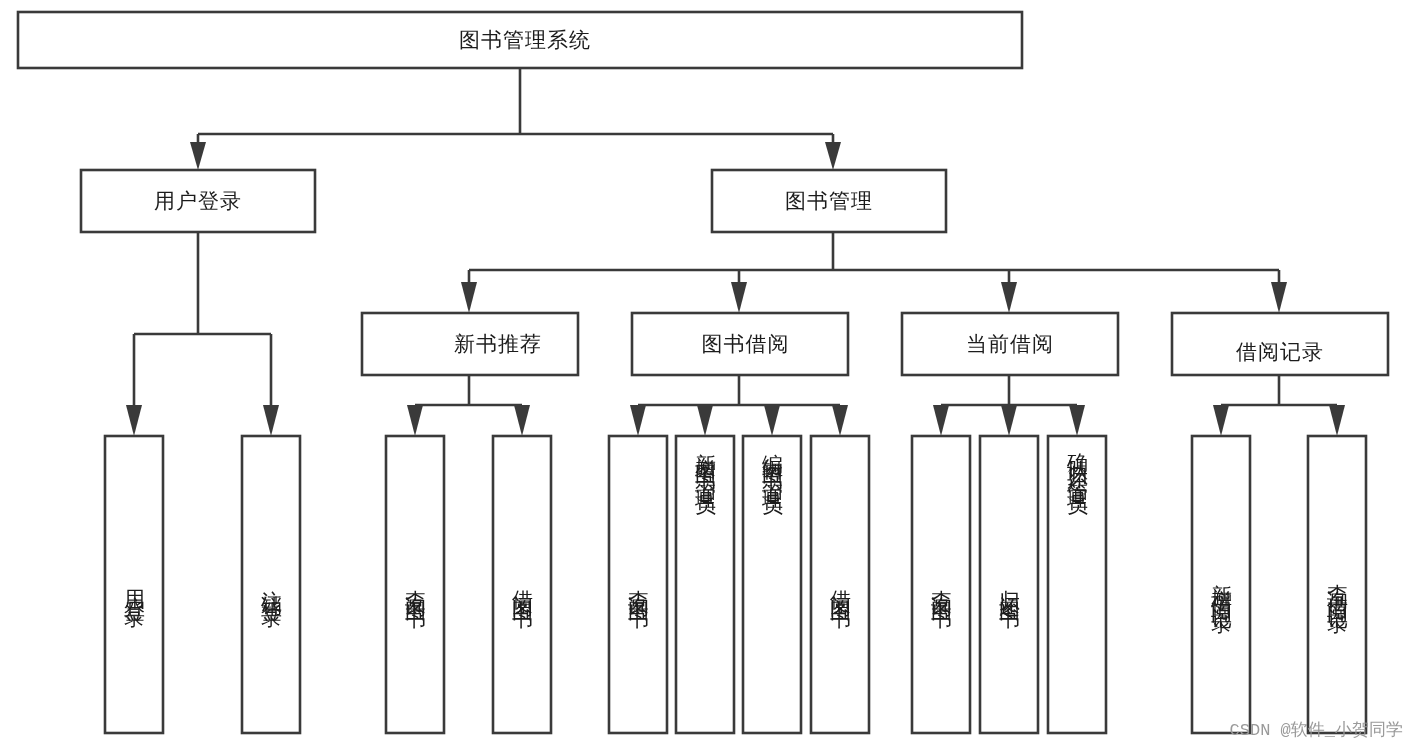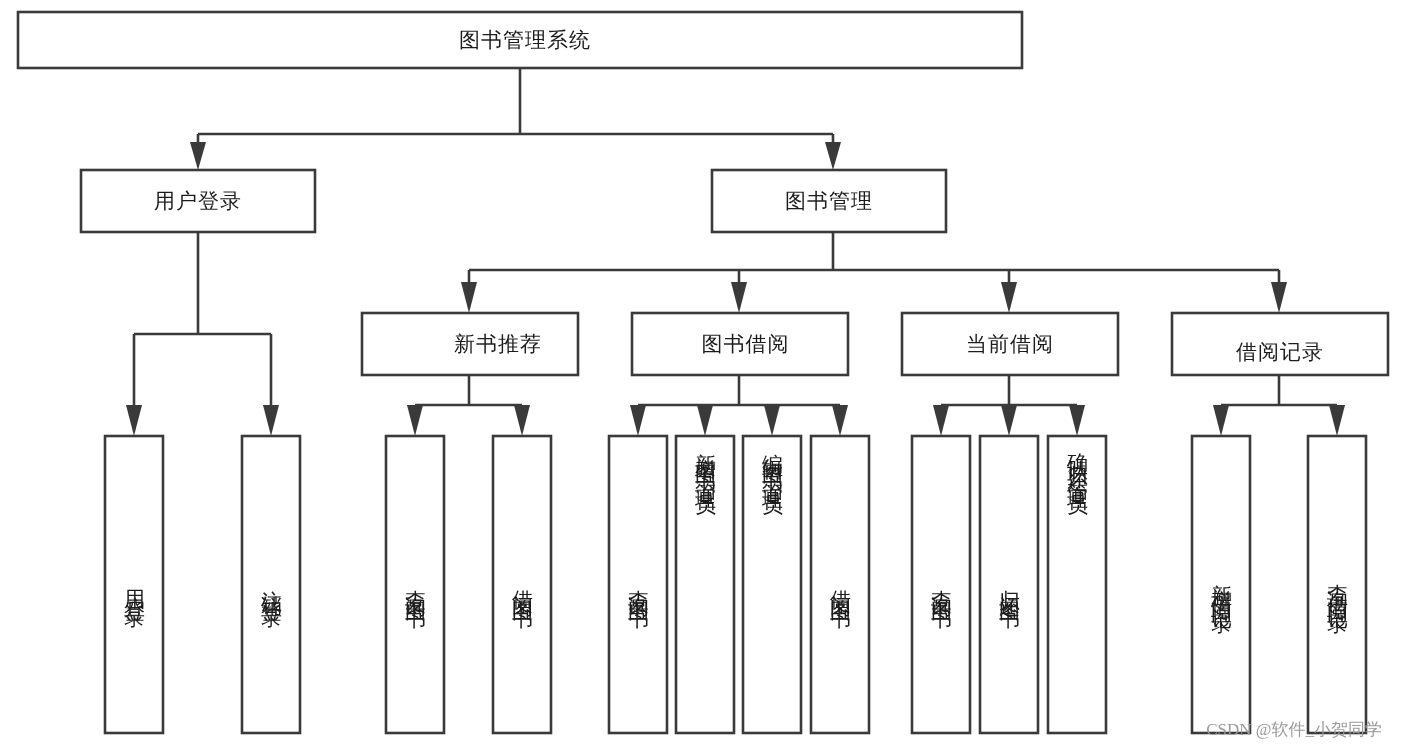--- a/index.html
+++ b/index.html
@@ -68,23 +68,23 @@
   }
   .hlabel-text {
     font-family: "DejaVu Sans", "Liberation Sans", sans-serif;
     font-size: 21px;
     color: #1c1c1c;
     white-space: nowrap;
     letter-spacing: 1px;
   }
   .watermark {
     position: absolute;
-    right: 23px;
+    right: 2px;
     bottom: 6px;
-    font-family: Liberation Serif, serif;
+    font-family: Liberation Mono, monospace;
     font-size: 17px;
     color: #9a9a9a;
     white-space: nowrap;
     pointer-events: none;
   }
 </style>
 </head>
 <body>
 
 <div id="diagram-root">

